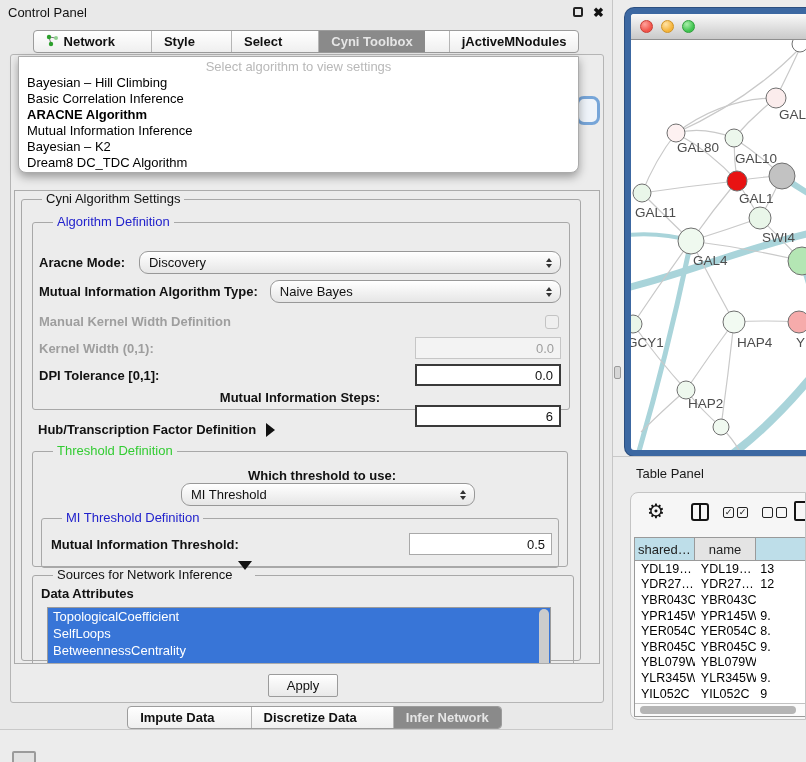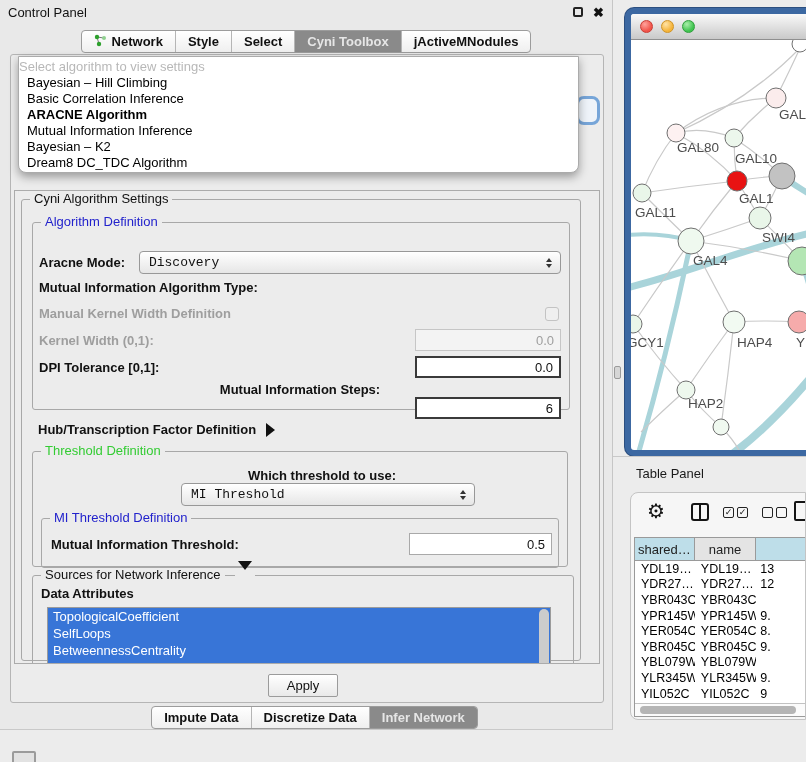--- a/index.html
+++ b/index.html
@@ -10,59 +10,59 @@
   
   #cp { position:absolute; left:0; top:6; width:613px; height:730px; background:#e9e9e9;
         border-right:1px solid #c6c6c6; border-bottom:1px solid #c9c9c9; }
   .cp-titlebar { position:absolute; left:0; top:0; width:100%; height:24px; display:flex; align-items:center; padding:0 8px; }
   .cp-title { font-size:13px; color:#111; }
   .cp-titlebar .sp { flex:1; }
   .float-ic { width:10px; height:10px; border:2px solid #222; border-radius:2px; margin-right:10px; }
   .close-ic { font-size:13px; font-weight:bold; color:#111; line-height:1; }
 
   .seg { display:inline-flex; height:23px; border:1px solid #9c9c9c; border-radius:4px; overflow:hidden;
-         background:linear-gradient(#ffffff,#efefef); font-size:13px; font-weight:600; color:#111; }
+         background:linear-gradient(#ffffff,#efefef); font-size:13px; font-weight:600; color:#111;gap:24px; }
   .seg .tab { display:flex; align-items:center; padding:0 12px; border-left:1px solid #b5b5b5; cursor:default; white-space:nowrap; }
   .seg .tab:first-child { border-left:none; }
   .seg .tab.sel { background:#8a8a8a; color:#e6e6e6; }
   .cp-tabs { position:absolute; left:0; top:30px; width:100%; display:flex; justify-content:center; }
   .netic { margin-right:5px; display:inline-block; }
 
   .content-panel { position:absolute; left:10px; top:54px; width:594px; height:649px;
                    background:#ececec; border:1px solid #b5b5b5; border-radius:3px; }
 
   
   .popup { position:absolute; left:18px; top:56px; width:561px; height:117px; background:#fff;
            border:1px solid #ababab; border-radius:0 0 8px 8px; box-shadow:0 4px 10px rgba(0,0,0,.35); z-index:50; overflow:hidden; }
-  .popup .ph { text-align:left; color:#b8b8b8; font-size:13px; padding-top:2px; height:18px; }
+  .popup .ph { text-align:center; color:#b8b8b8; font-size:13px; padding-top:2px; height:18px; }
   .popup .it { font-size:13px; color:#000; padding:0 0 0 8px; height:16px; line-height:16px; white-space:nowrap; }
   .popup .it.sel { font-weight:bold; }
   .focus-sliver { position:absolute; left:576px; top:96px; width:24px; height:29px; border:3px solid #76a5d8;
                   border-radius:8px; background:#eef3f9; z-index:40; }
 
   
   .scrollpane { position:absolute; left:14px; top:190px; width:586px; height:474px; background:#ececec;
                 border:1px solid #ababab; overflow:hidden; padding-right:14px; z-index:10; }
   .vscroll { position:absolute; right:1px; top:1px; width:13px; height:472px; background:#f1f1f1; border-left:1px solid #d2d2d2; }
   .vscroll .thumb { position:absolute; left:1px; top:4px; width:10px; height:458px; background:#c2c2c2; border-radius:6px; }
 
   .fs { position:relative; border:1px solid #a8a8a8; border-radius:3px; }
-  .fs > .legend { position:absolute; top:-8px; left:8px; background:#ececec; padding:0 4px; font-size:13px; line-height:14px; white-space:nowrap; }
+  .fs > .legend { position:absolute; top:-8px; left:20px; background:#ececec; padding:0 4px; font-size:13px; line-height:14px; white-space:nowrap; }
   .legend.blue { color:#2222cc; }
   .legend.green { color:#33cc33; }
   .legend.black { color:#111; }
 
   #fs-cyni { margin:8px 4px 0 6px; height:462px; }
   #fs-algo { margin:22px 10px 0 10px; height:188px; padding:14px 8px 0 6px; }
   .row { display:flex; align-items:center; }
   .lbl { font-size:13px; font-weight:bold; color:#111; white-space:nowrap; }
   .lbl.dis { color:#9e9e9e; }
-  .combo { position:relative; height:23px; border:1px solid #989898; border-radius:4px;
+  .combo { position:relative; height:23px; border:1px solid #989898; border-radius:9px;
            background:linear-gradient(#ffffff,#e6e6e6); display:flex; align-items:center;
-           padding:0 24px 0 9px; font-size:13px; color:#111; box-shadow:inset 0 1px 0 #fff;font-family:Liberation Mono, monospace; }
+           padding:0 24px 0 9px; font-size:13px; color:#111; box-shadow:inset 0 1px 0 #fff; }
   .combo .arr { position:absolute; right:8px; top:50%; transform:translateY(-50%); display:flex; flex-direction:column; gap:2px; }
   .tri-up { width:0; height:0; border-left:3.5px solid transparent; border-right:3.5px solid transparent; border-bottom:4px solid #333; }
   .tri-dn { width:0; height:0; border-left:3.5px solid transparent; border-right:3.5px solid transparent; border-top:4px solid #333; }
   .field { height:22px; width:146px; margin-left:auto; border:1px solid #a9a9a9; background:#fff; font-size:13px; color:#111;
            display:flex; align-items:center; justify-content:flex-end; padding:0 6px; }
   .field.dark { border:2px solid #3a3a3a; }
   .field.dis { background:#f3f3f3; color:#9e9e9e; border:1px solid #c6c6c6; }
   .checkbox { width:14px; height:14px; border:1px solid #c3c3c3; border-radius:3px; background:#efefef; margin-left:auto; margin-right:2px; }
   .hub-row { display:flex; align-items:center; margin:12px 0 12px 16px; }
   .tri-right { width:0; height:0; border-top:7px solid transparent; border-bottom:7px solid transparent; border-left:9px solid #111; margin-left:10px; }
@@ -182,20 +182,27 @@
               <span>Discovery</span>
               <span class="arr">
                   <span class="tri-up"></span>
                   <span class="tri-dn"></span>
                 </span>
             </div>
           </div>
 
           <div class="row" style="margin-top:6px;">
             <span class="lbl">Mutual Information Algorithm Type:</span>
+            <div class="combo" style="flex:1; margin-left:12px;">
+              <span>Naive Bayes</span>
+              <span class="arr">
+                  <span class="tri-up"></span>
+                  <span class="tri-dn"></span>
+                </span>
+            </div>
           </div>
 
           <div class="row" style="margin-top:11px;">
             <span class="lbl dis">Manual Kernel Width Definition</span>
             <span class="checkbox"></span>
           </div>
 
           <div class="row" style="margin-top:8px;">
             <span class="lbl dis">Kernel Width (0,1):</span>
             <div class="field dis">0.0</div>

